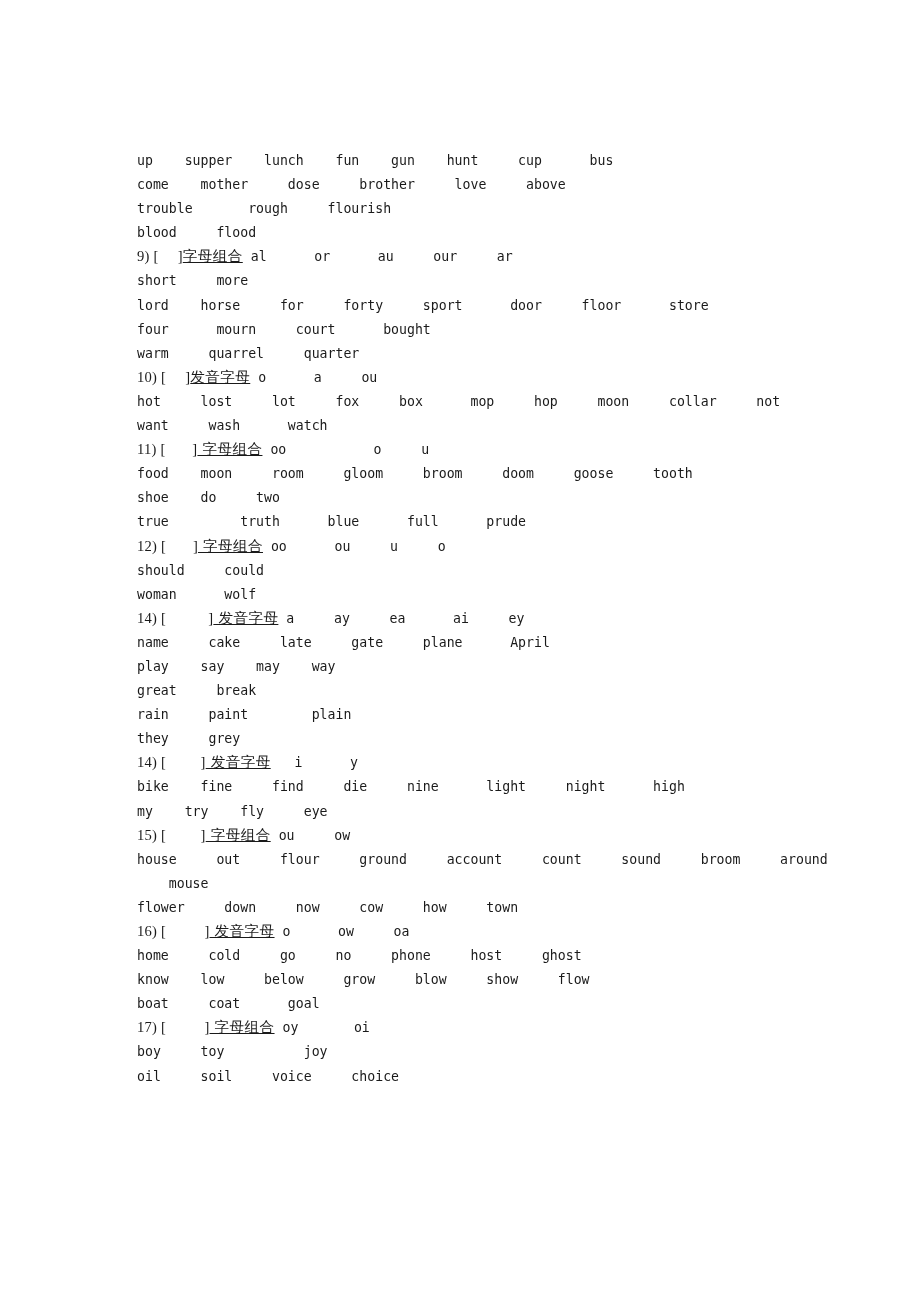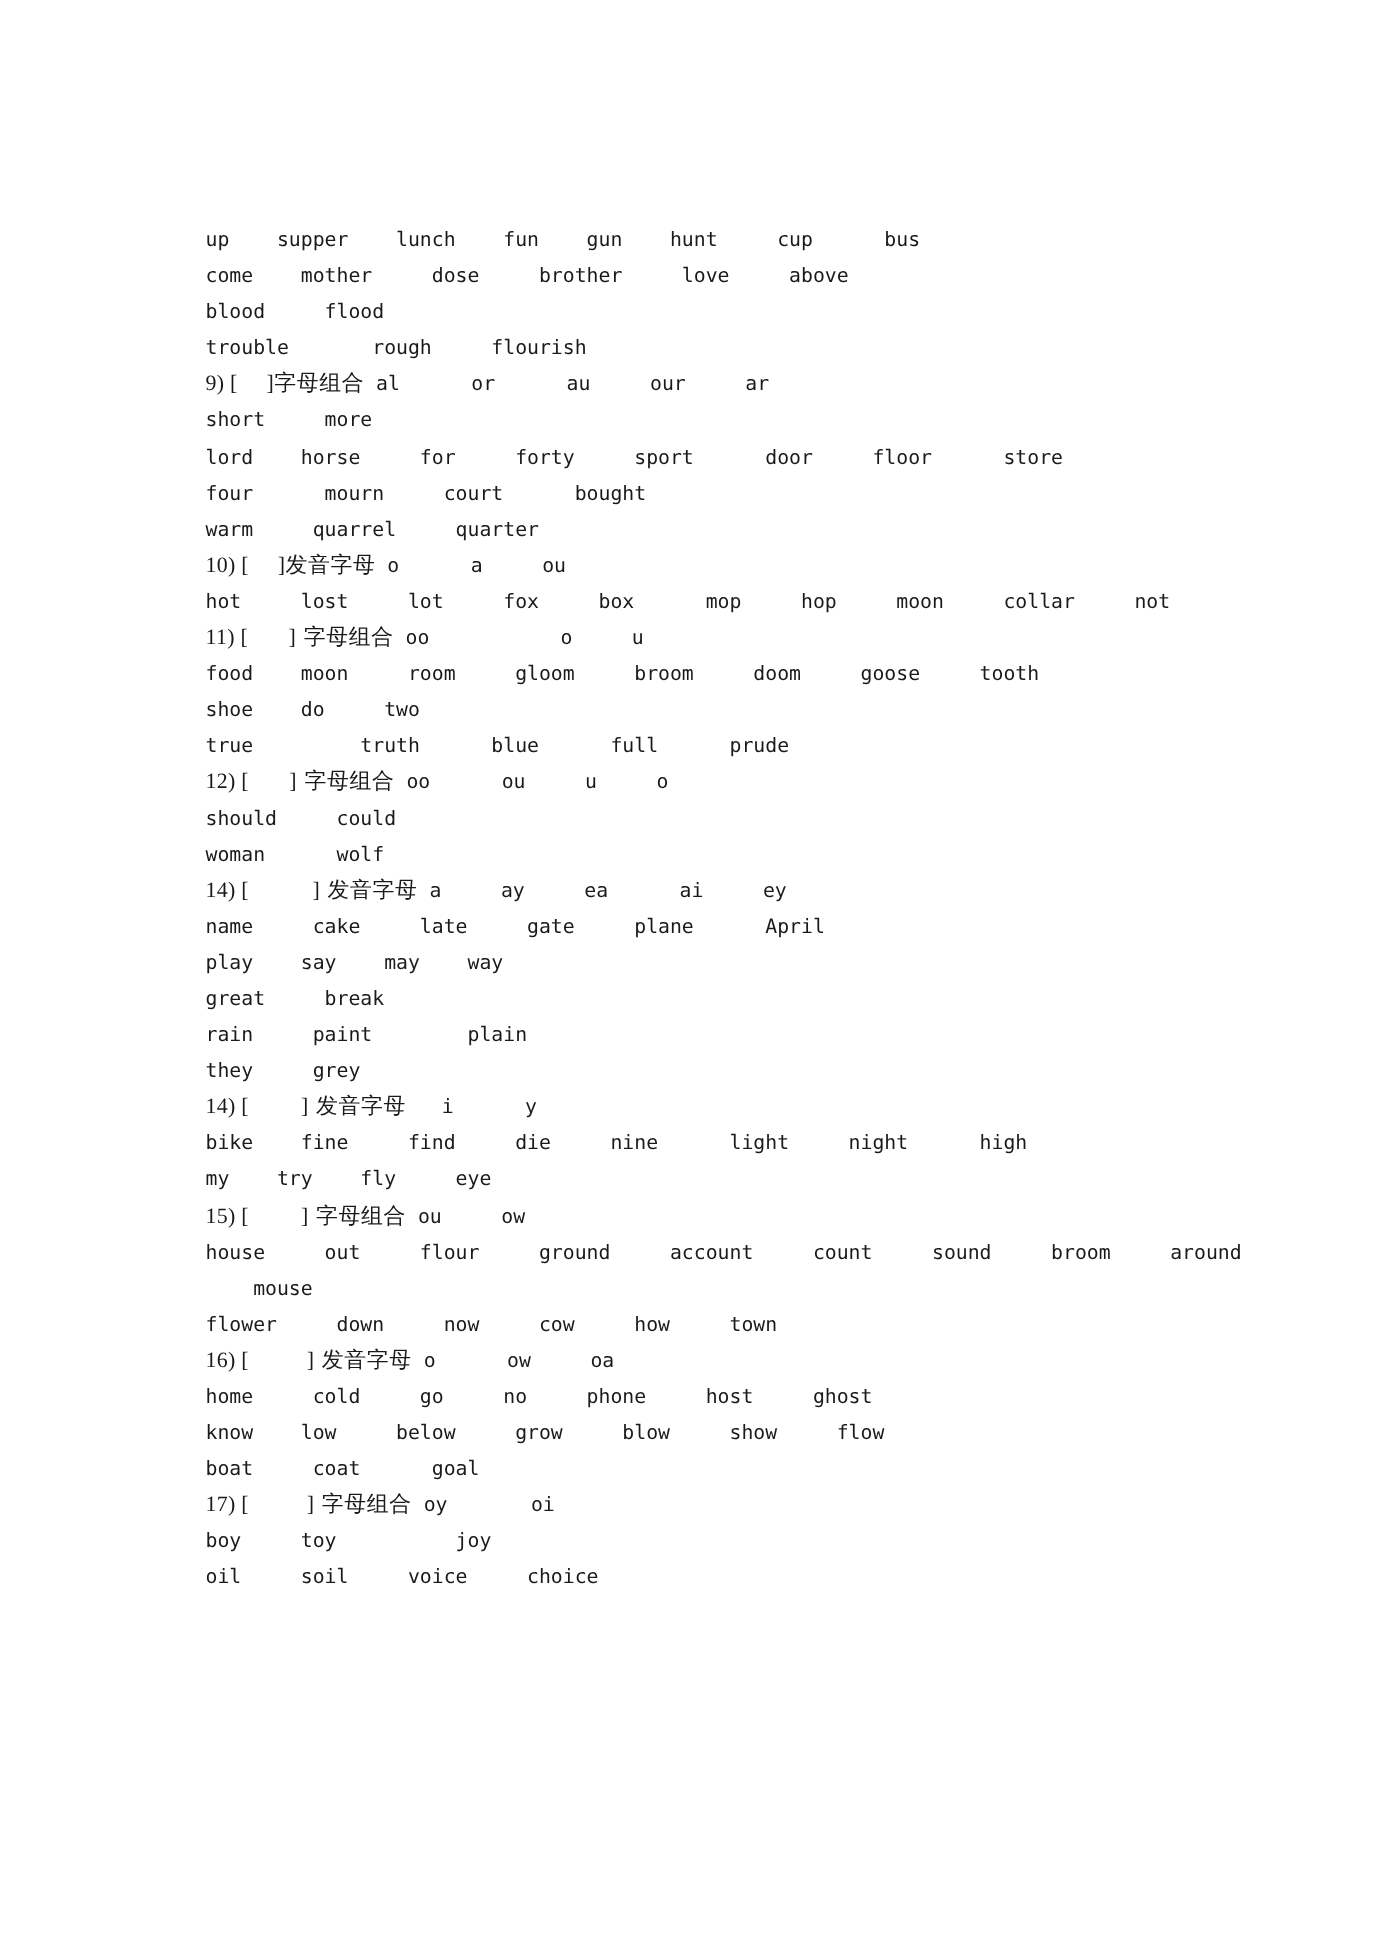--- a/index.html
+++ b/index.html
@@ -41,38 +41,40 @@
     letter-spacing: 0px;
   }
   .line .num {
     font-family: "Liberation Serif", "DejaVu Serif", serif;
     font-size: 14.6px;
   }
   .line .cjk {
     font-family: "DejaVu Sans", "Liberation Sans", sans-serif;
     font-size: 14.6px;
     letter-spacing: 0.4px;
+    text-decoration: underline;
   }
 </style>
 </head>
 <body>
 
 <div id="page">
   <div id="content">
       <div class="line"><span class="w">up    supper    lunch    fun    gun    hunt     cup      bus</span></div>
       <div class="line"><span class="w">come    mother     dose     brother     love     above</span></div>
+      <div class="line"><span class="w">trouble       rough     flourish</span></div>
       <div class="line"><span class="w">blood     flood</span></div>
-      <div class="line"><span class="w">trouble       rough     flourish</span></div>
       <div class="line"><span class="num">9) </span><span class="num">[     ]</span><span class="cjk">字母组合</span><span class="w"> al      or      au     our     ar</span></div>
       <div class="line"><span class="w">short     more</span></div>
       <div class="line"><span class="w">lord    horse     for     forty     sport      door     floor      store</span></div>
       <div class="line"><span class="w">four      mourn     court      bought</span></div>
       <div class="line"><span class="w">warm     quarrel     quarter</span></div>
       <div class="line"><span class="num">10) </span><span class="num">[     ]</span><span class="cjk">发音字母</span><span class="w"> o      a     ou</span></div>
       <div class="line"><span class="w">hot     lost     lot     fox     box      mop     hop     moon     collar     not</span></div>
+      <div class="line"><span class="w">want     wash      watch</span></div>
       <div class="line"><span class="num">11) </span><span class="num">[       ]</span><span class="cjk"> 字母组合</span><span class="w"> oo           o     u</span></div>
       <div class="line"><span class="w">food    moon     room     gloom     broom     doom     goose     tooth</span></div>
       <div class="line"><span class="w">shoe    do     two</span></div>
       <div class="line"><span class="w">true         truth      blue      full      prude</span></div>
       <div class="line"><span class="num">12) </span><span class="num">[       ]</span><span class="cjk"> 字母组合</span><span class="w"> oo      ou     u     o</span></div>
       <div class="line"><span class="w">should     could</span></div>
       <div class="line"><span class="w">woman      wolf</span></div>
       <div class="line"><span class="num">14) </span><span class="num">[           ]</span><span class="cjk"> 发音字母</span><span class="w"> a     ay     ea      ai     ey</span></div>
       <div class="line"><span class="w">name     cake     late     gate     plane      April</span></div>
       <div class="line"><span class="w">play    say    may    way</span></div>

